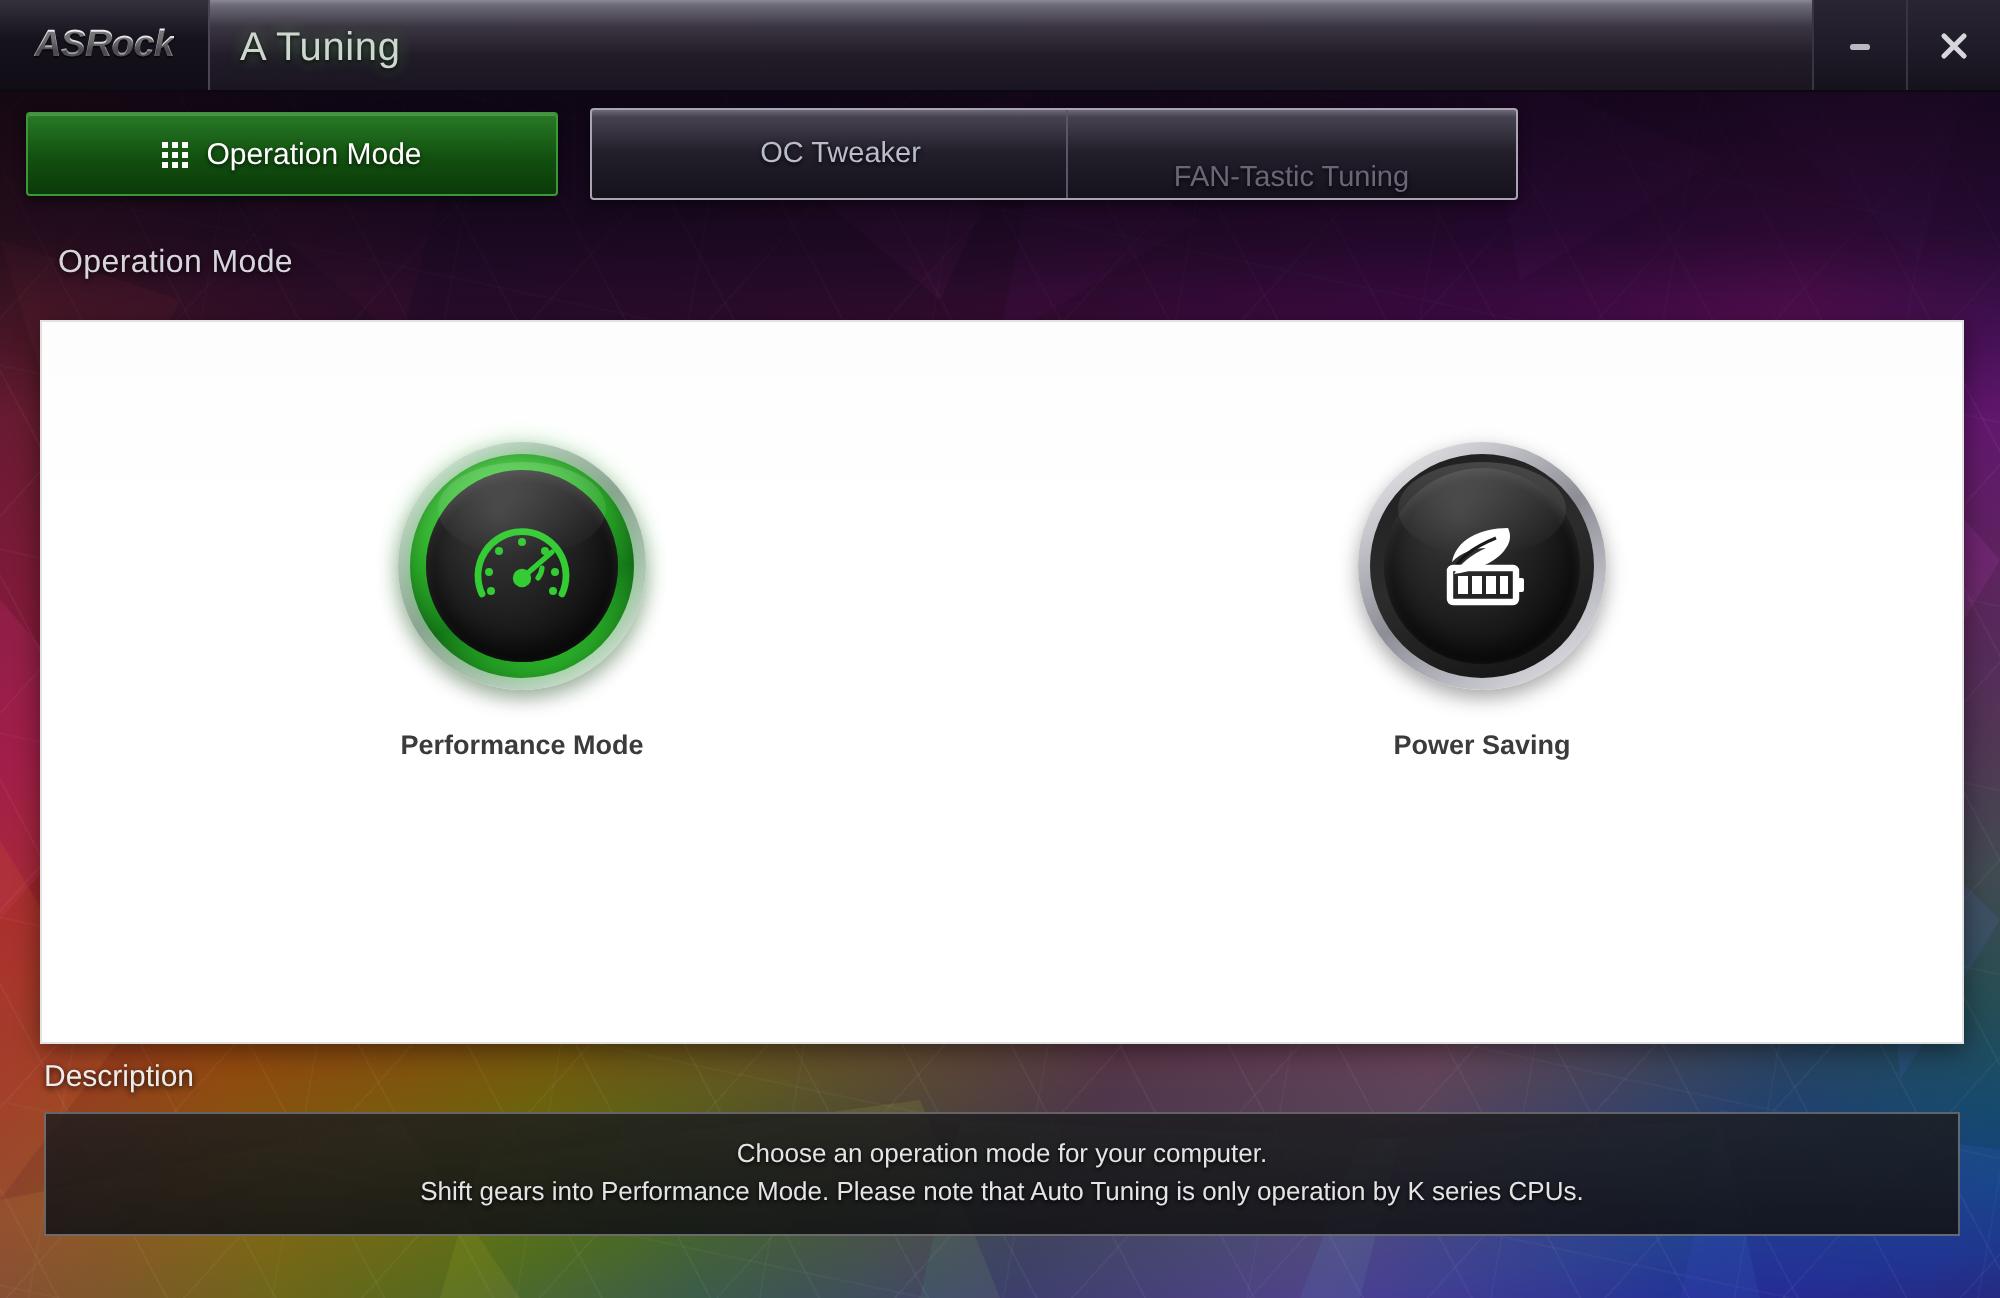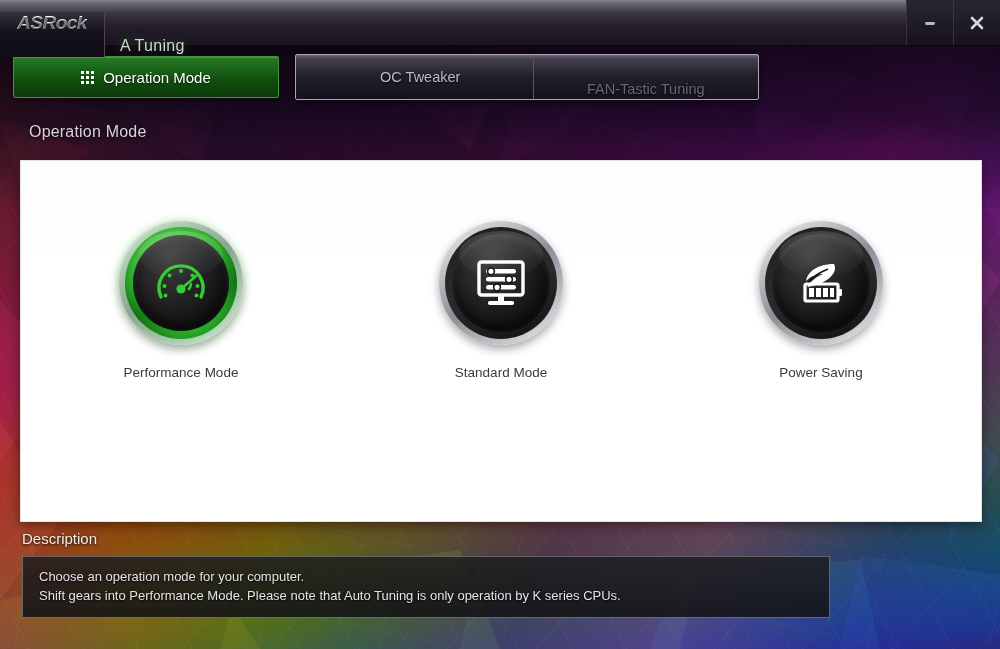--- a/index.html
+++ b/index.html
@@ -52,34 +52,33 @@
   .titlebar {
     position: absolute; left: 0; top: 0; width: 1000px; height: 46px; z-index: 10;
     background: linear-gradient(180deg, #8b8794 0%, #6d6a78 6%, #3a3540 30%,
                                 #211c28 62%, #1a1520 100%);
     border-bottom: 1px solid #0c0812;
   }
   .logo-box {
     position: absolute; left: 0; top: 0; width: 105px; height: 45px;
     background: linear-gradient(180deg, #34303c 0%, #16121c 45%, #100d16 100%);
     border-right: 1px solid #4a4554;
-    display: flex; justify-content: center; margin-top: 12px;
+    display: flex; align-items: center; justify-content: center;
   }
   .logo-text {
     font-size: 19px; font-weight: bold; font-style: italic;
     letter-spacing: -.5px;
     background: linear-gradient(180deg, #ffffff 0%, #d8d8dd 40%, #8e8e98 62%, #e6e6ec 100%);
     -webkit-background-clip: text; background-clip: text; color: transparent;
     text-shadow: 0 1px 0 rgba(0,0,0,.5);
   }
   .app-title {
     position: absolute; left: 120px; top: 13px;
-    font-size: 16px; color: #cfd6cf; letter-spacing: .3px;
+    font-size: 20px; color: #cfd6cf; letter-spacing: .3px;
     text-shadow: 0 0 8px rgba(120,255,120,.35), 0 1px 2px #000;
-    margin-top: 24px;
   }
   .win-btns { position: absolute; right: 0; top: 0; display: flex; height: 45px; }
   .win-btn {
     width: 47px; height: 45px; display: flex; align-items: center; justify-content: center;
     border-left: 1px solid #39343f; cursor: pointer;
     background: linear-gradient(180deg, #2a2533 0%, #16121d 100%);
   }
   .win-btn svg { display: block; }
 
   
@@ -154,32 +153,33 @@
     background: radial-gradient(ellipse at 38% 24%, #3b3b3b 0%, #262626 36%, #151515 66%, #0b0b0b 100%);
     box-shadow: inset 0 2px 6px rgba(255,255,255,.12), inset 0 -6px 14px rgba(0,0,0,.7);
     display: flex; align-items: center; justify-content: center;
   }
   .face.ringed { inset: 14px; }
   .gloss {
     position: absolute; left: 16%; top: 8%; width: 68%; height: 38%; border-radius: 50%;
     background: linear-gradient(180deg, rgba(255,255,255,.16) 0%, rgba(255,255,255,0) 100%);
     pointer-events: none;
   }
-  .mode-label { margin-top: 20px; font-size: 13.5px; color: #3b3b3b; }
+  .mode-label { margin-top: 20px; font-size: 13.5px; color: #3b3b3b; font-weight: bold; }
 
   
   .desc-header {
     position: absolute; left: 22px; top: 530px; z-index: 8;
     font-size: 15px; color: #ececec; text-shadow: 0 1px 3px rgba(0,0,0,.9);
   }
   .desc-box {
-    position: absolute; left: 22px; top: 556px; width: 808px; height: 62px; z-index: 8;
+    position: absolute; left: 22px; top: 556px; width: 958px; height: 62px; z-index: 8;
     background: linear-gradient(180deg, rgba(28,28,30,.82) 0%, rgba(18,18,20,.88) 100%);
     border: 1px solid rgba(190,190,200,.45);
     padding: 10px 16px;
+    text-align: center;
   }
   .desc-line { font-size: 13px; color: #e4e4e6; line-height: 19px; text-shadow: 0 1px 2px #000; }
 </style>
 </head>
 <body>
 
 <div id="app">
 
   <div class="bg-base"></div>
   <div class="bg-right"></div>
@@ -267,42 +267,20 @@
                 <path d="M40 38 A9 9 0 0 0 42 33" fill="none" stroke="#33cc33" stroke-width="2.6" stroke-linecap="round"></path>
                 <circle cx="32" cy="38" r="4.6" fill="#33cc33"></circle>
               </svg>
             </div>
             <div class="gloss"></div>
           </div>
         </div>
         <div class="mode-label">Performance Mode</div>
       </div>
 
-      <div class="mode">
-        <div class="orb-wrap">
-          <div class="orb">
-            <div class="ring"></div>
-            <div class="face">
-              <svg width="62" height="62" viewBox="0 0 62 62">
-                <rect x="9" y="10" width="44" height="33" rx="2.5" fill="none" stroke="#fff" stroke-width="3.4"></rect>
-                <rect x="16" y="17" width="30" height="4.6" rx="2.3" fill="#fff"></rect>
-                <circle cx="21" cy="19.3" r="3.4" fill="#fff" stroke="#151515" stroke-width="1.6"></circle>
-                <rect x="16" y="25" width="30" height="4.6" rx="2.3" fill="#fff"></rect>
-                <circle cx="39" cy="27.3" r="3.4" fill="#fff" stroke="#151515" stroke-width="1.6"></circle>
-                <rect x="16" y="33" width="30" height="4.6" rx="2.3" fill="#fff"></rect>
-                <circle cx="27" cy="35.3" r="3.4" fill="#fff" stroke="#151515" stroke-width="1.6"></circle>
-                <rect x="28" y="43" width="6" height="6" fill="#fff"></rect>
-                <rect x="18" y="49" width="26" height="4" rx="1.8" fill="#fff"></rect>
-              </svg>
-            </div>
-            <div class="gloss"></div>
-          </div>
-        </div>
-        <div class="mode-label">Standard Mode</div>
-      </div>
 
       <div class="mode">
         <div class="orb-wrap">
           <div class="orb">
             <div class="ring"></div>
             <div class="face">
               <svg width="62" height="62" viewBox="0 0 62 62">
                 <path d="M44 12 C30 12 18 18 16 29 C21 24 27 22 33 22 C26 25 20 30 17 35 C25 34 38 30 43 22 C46 18 45 14 44 12 Z" fill="#fff"></path>
                 <path d="M16 35 C19 27 28 21 38 17" fill="none" stroke="#151515" stroke-width="1.6"></path>
                 <rect x="15" y="32" width="33" height="17" rx="1.5" fill="none" stroke="#fff" stroke-width="3.2"></rect>

